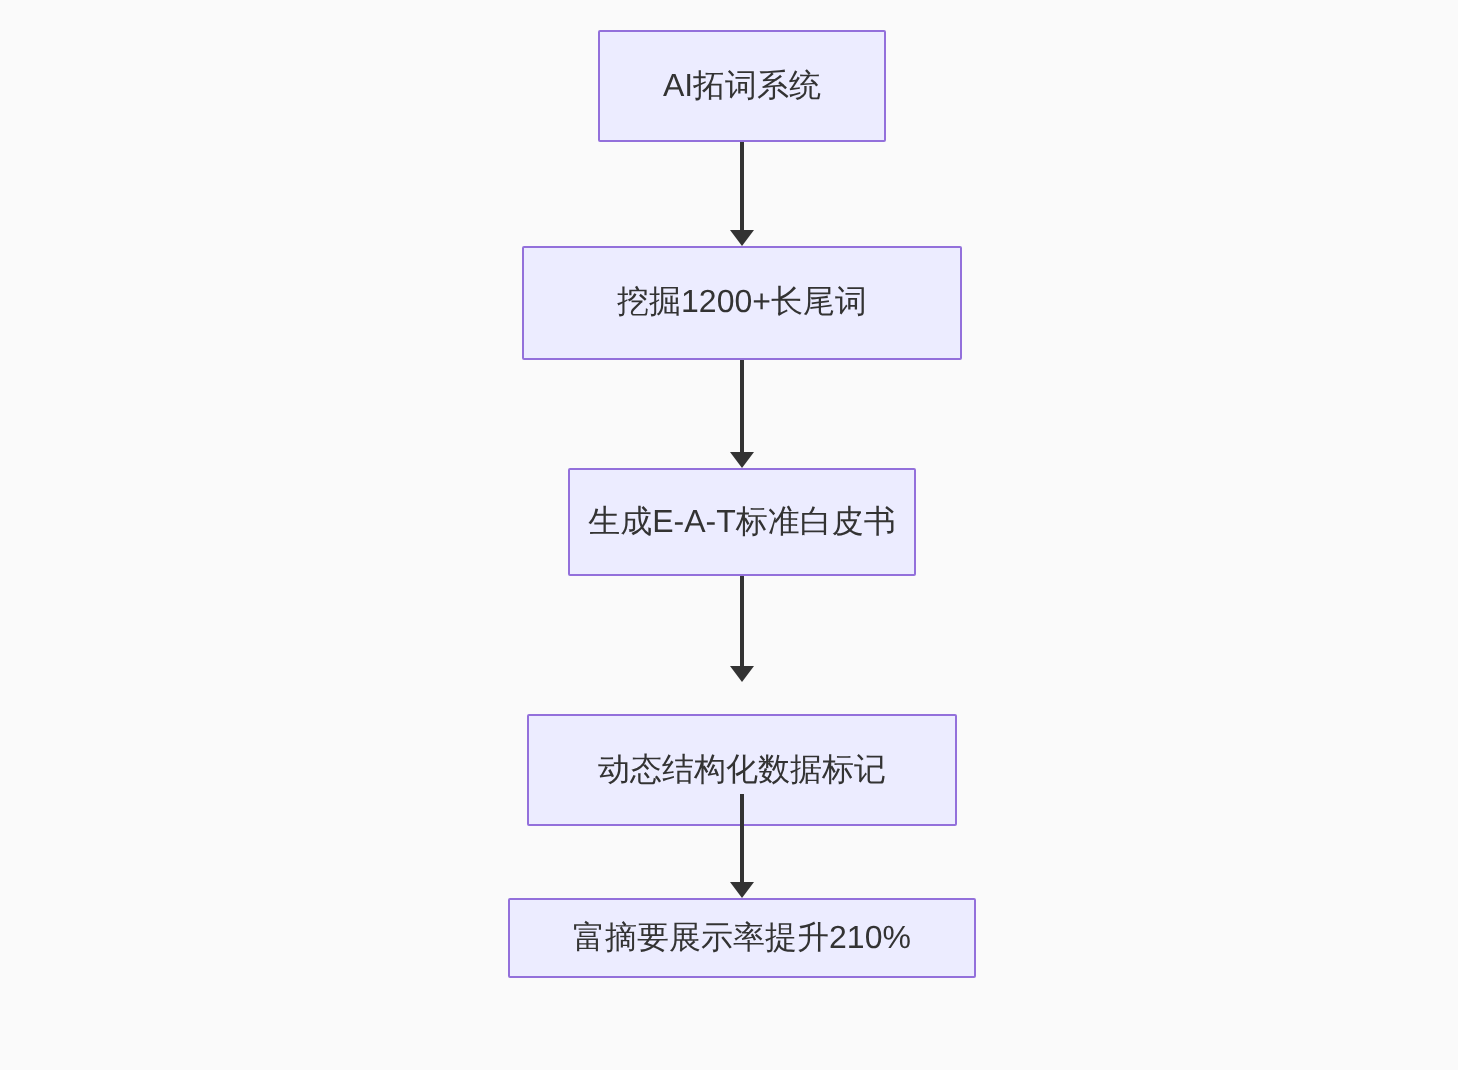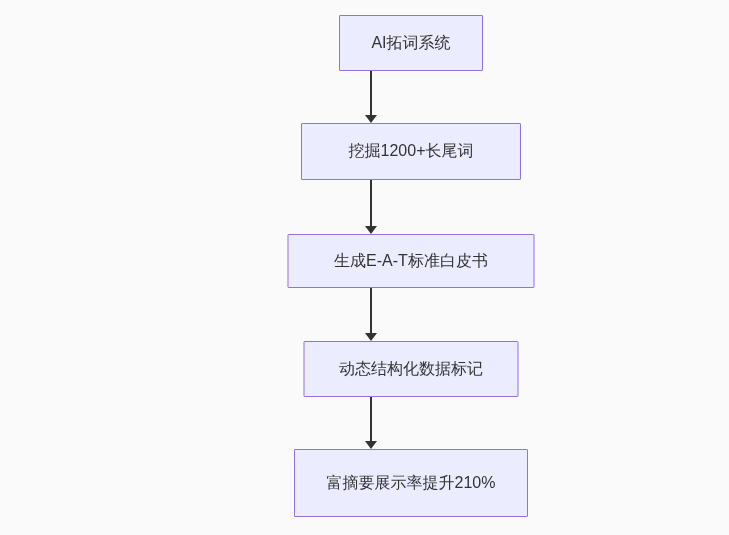--- a/index.html
+++ b/index.html
@@ -27,27 +27,26 @@
     background: #ececff;
     border: 1.5px solid #9370db;
     border-radius: 1px;
     display: flex;
     align-items: center;
     justify-content: center;
     color: #333333;
     font-size: 16px;
     text-align: center;
     white-space: nowrap;
-    margin-left: 40px;
   }
   .node-1 { top: 15px;  width: 144px; height: 56px; }
   .node-2 { top: 123px; width: 220px; height: 57px; }
-  .node-3 { top: 234px; width: 247px; height: 54px; }
-  .node-4 { top: 341px; width: 215px; height: 56px; }
-  .node-5 { top: 449px; width: 234px; height: 68px; }
+  .node-3 { top: 234px; width: 174px; height: 54px; }
+  .node-4 { top: 357px; width: 215px; height: 56px; }
+  .node-5 { top: 449px; width: 234px; height: 40px; }
 
   .edge {
     position: absolute;
     left: 371px;
     transform: translateX(-50%);
     width: 12px;
   }
   .edge-1 { top: 71px;  height: 52px; }
   .edge-2 { top: 180px; height: 54px; }
   .edge-3 { top: 288px; height: 53px; }

